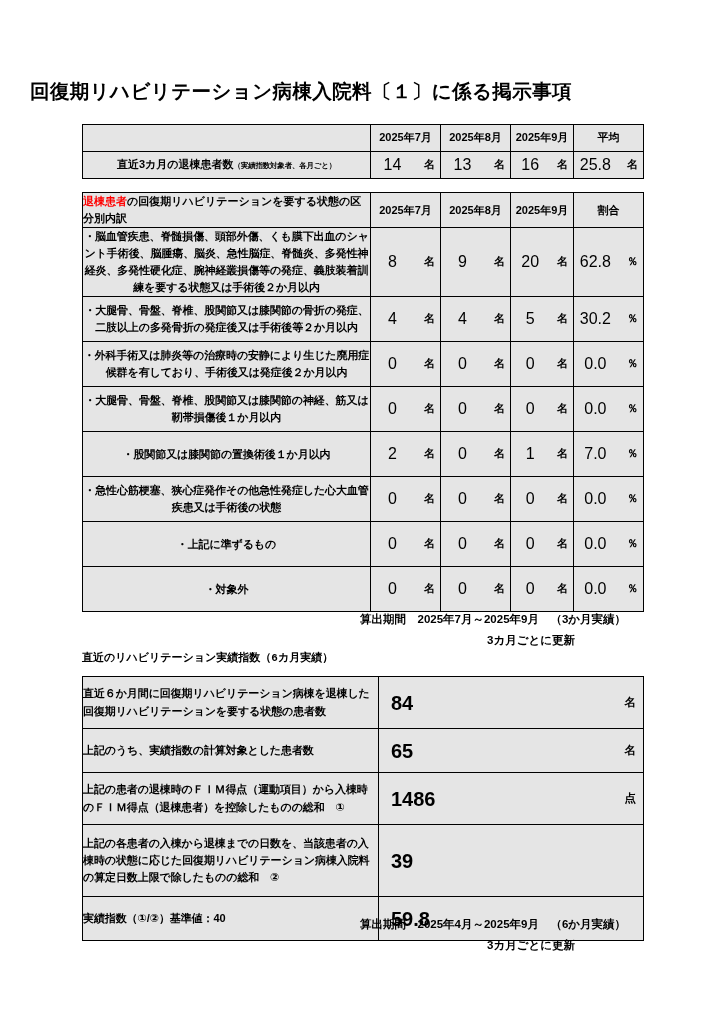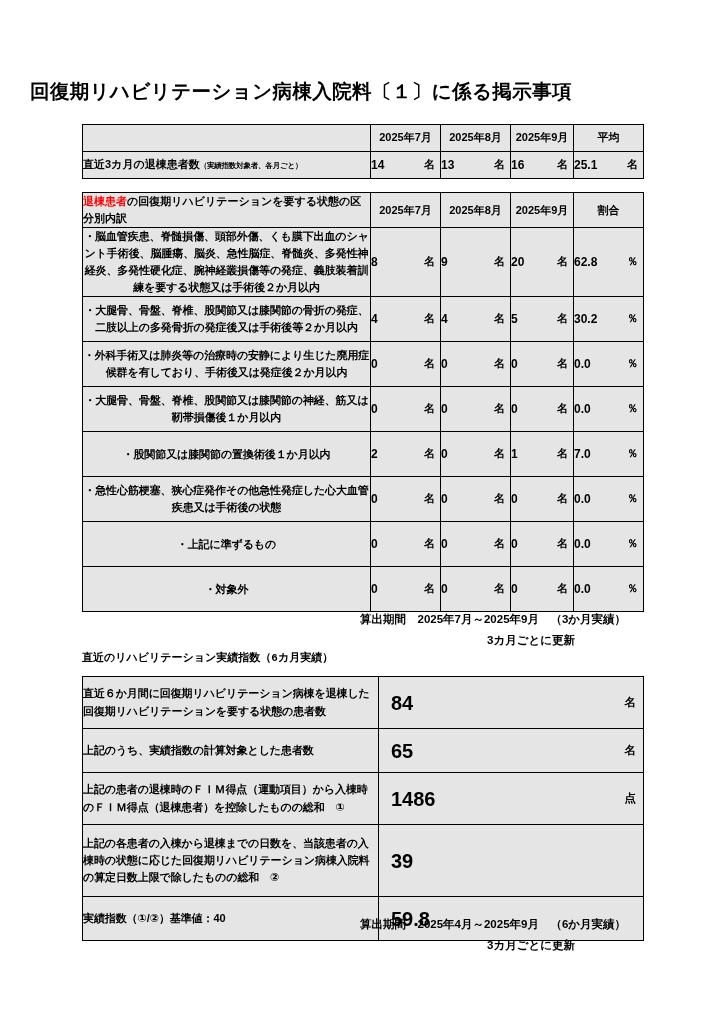--- a/index.html
+++ b/index.html
@@ -57,20 +57,21 @@
     left: 82px;
     top: 124px;
     width: 561px;
   }
   #table-discharge td { height: 26px; }
   .t1-label {
     padding: 0 4px;
     font-size: 12.5px;
     font-weight: bold;
     white-space: nowrap;
+    text-align: center;
   }
   .t1-sub {
     font-size: 7.5px;
     font-weight: bold;
     letter-spacing: -0.2px;
   }
   .t1-head {
     text-align: center;
     font-size: 11.5px;
     font-weight: bold;
@@ -78,23 +79,23 @@
   .numcell {
     position: relative;
     font-weight: bold;
   }
   .numcell .val {
     position: absolute;
     left: 0;
     top: 50%;
     transform: translateY(-50%);
     width: 62%;
-    text-align: left;
-    font-size: 12px;
-    font-weight: bold;
+    text-align: center;
+    font-size: 16px;
+    font-weight: normal;
   }
   .numcell .unit {
     position: absolute;
     right: 5px;
     top: 50%;
     transform: translateY(-50%);
     font-size: 11px;
     font-weight: bold;
   }
 
@@ -216,21 +217,21 @@
         </td>
         <td class="numcell">
           <span class="val">13</span>
           <span class="unit">名</span>
         </td>
         <td class="numcell">
           <span class="val">16</span>
           <span class="unit">名</span>
         </td>
         <td class="numcell">
-          <span class="val">25.1</span>
+          <span class="val">25.8</span>
           <span class="unit">名</span>
         </td>
       </tr>
     </tbody>
   </table>
 
   <table class="tbl" id="table-breakdown">
     <colgroup>
       <col style="width:288px">
       <col style="width:70px">

